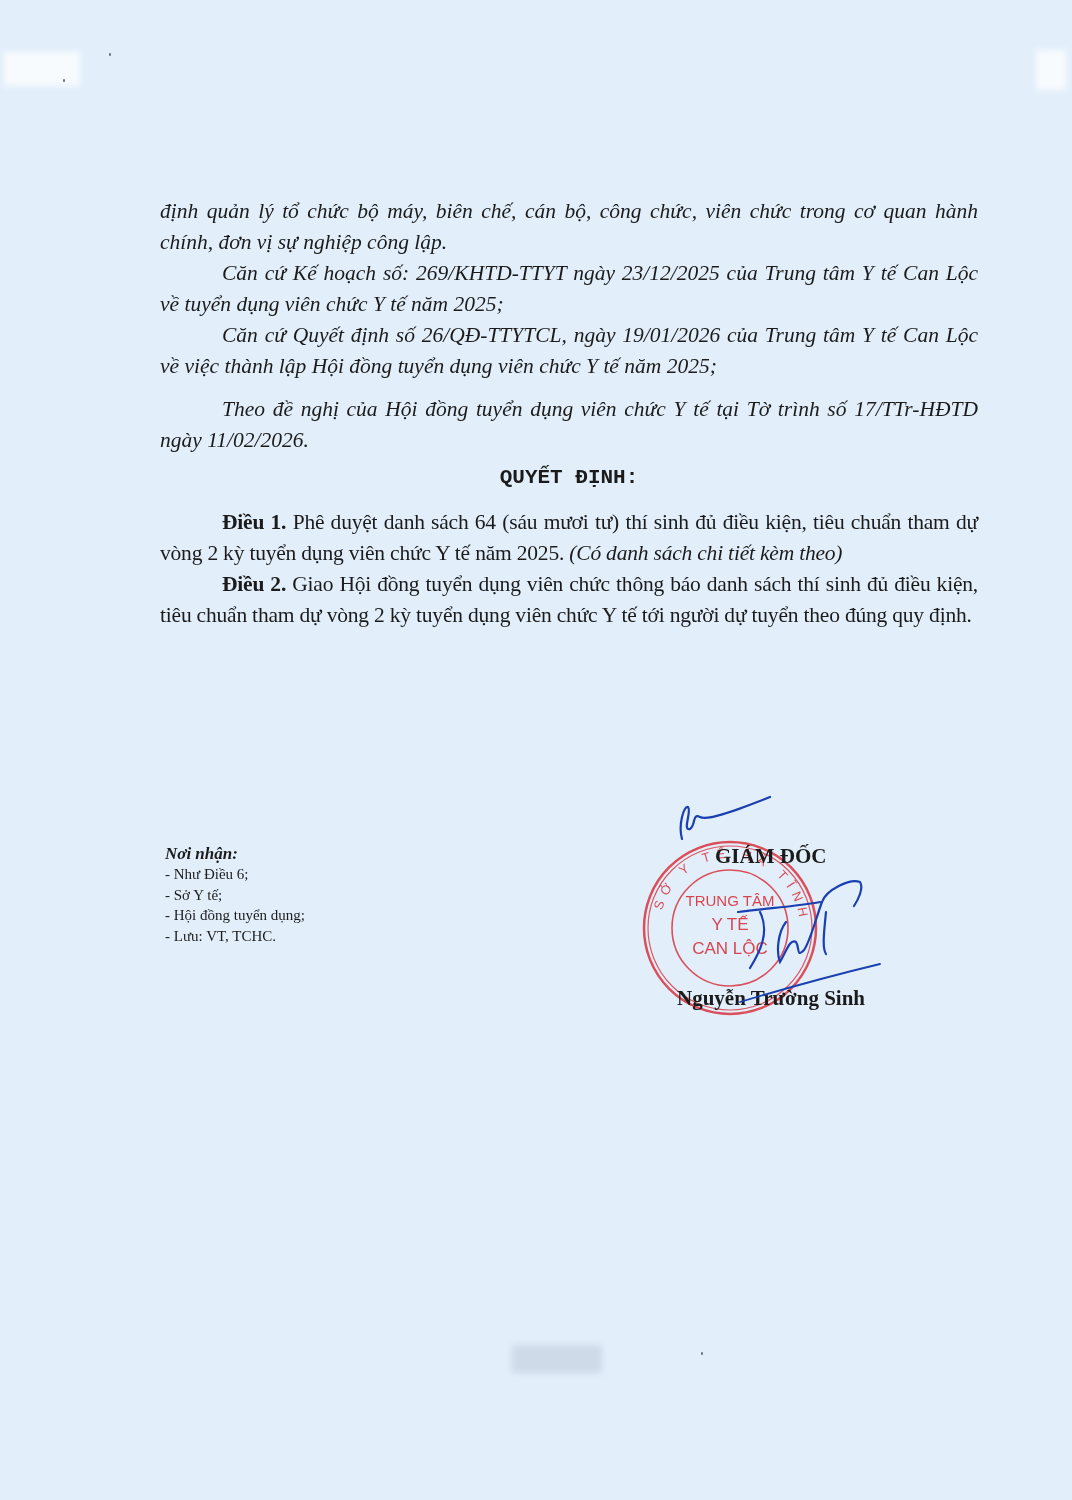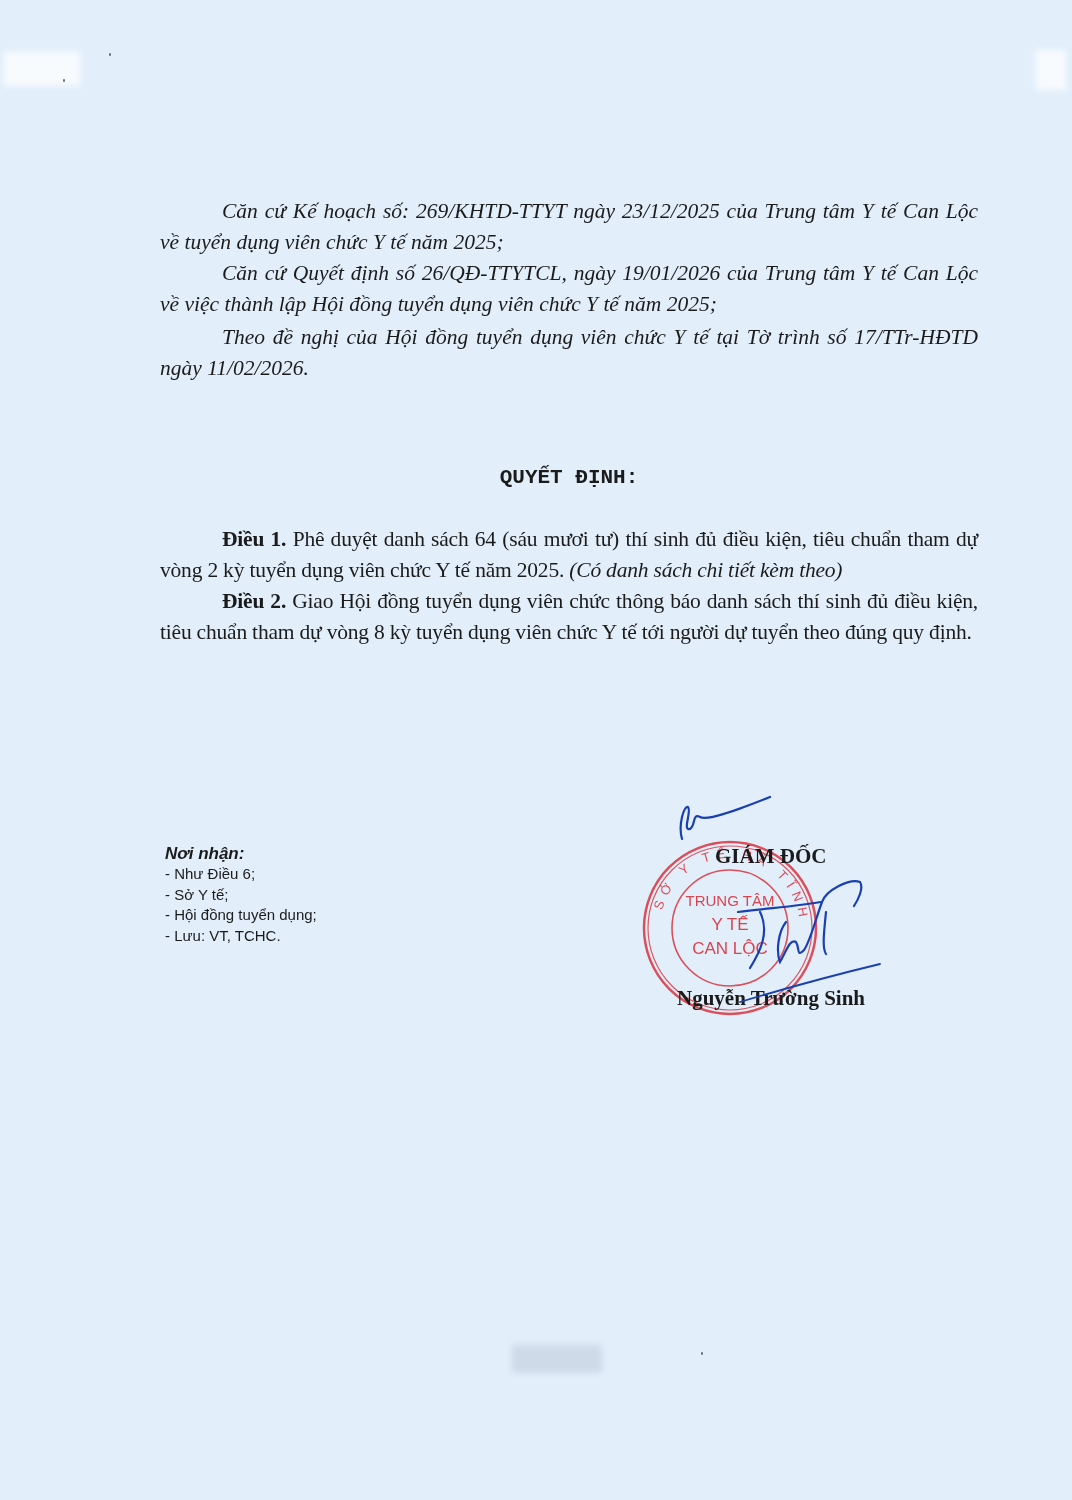--- a/index.html
+++ b/index.html
@@ -19,21 +19,21 @@
   .para { margin: 0; text-align: justify; }
   .indent { text-indent: 62px; }
   .italic { font-style: italic; }
   .cond { letter-spacing: -0.2px; }
   .heading {
     text-align: center; font-weight: bold; font-size: 21px;
     margin: 0; position: absolute; left: 160px; width: 818px; top: 466px; font-family: Liberation Mono, monospace;
   }
   .b { font-weight: bold; }
 
-  .recipients { position: absolute; left: 165px; top: 843px; font-family: Liberation Sans, sans-serif; }
+  .recipients { position: absolute; left: 165px; top: 843px; font-family: Liberation Serif, serif; }
   .recipients .title { font-weight: bold; font-style: italic; font-size: 17px; line-height: 21px; }
   .recipients .item { font-size: 15px; line-height: 20.5px; }
 
   .sign-title { position: absolute; left: 715px; top: 844px; font-weight: bold; font-size: 21px; }
   .sign-name { position: absolute; left: 670px; top: 986px; font-weight: bold; font-size: 21px; margin-left: 7px; }
 
   .stamp { position: absolute; left: 640px; top: 838px; width: 180px; height: 180px; }
   .sig { position: absolute; pointer-events: none; }
 </style>
 </head>
@@ -42,30 +42,31 @@
 <div class="page">
 
   <div class="scan-noise" style="left:4px;top:52px;width:76px;height:34px;"></div>
   <div class="scan-noise" style="left:1036px;top:50px;width:30px;height:40px;"></div>
   <div class="scan-noise" style="left:512px;top:1345px;width:90px;height:28px;background:rgba(170,180,195,0.35);"></div>
   <div class="speck" style="left:109px;top:53px;"></div>
   <div class="speck" style="left:63px;top:79px;"></div>
   <div class="speck" style="left:701px;top:1352px;"></div>
 
   <div class="body-text" style="top:196px;">
+    <p class="para italic">định quản lý tổ chức bộ máy, biên chế, cán bộ, công chức, viên chức trong cơ quan hành chính, đơn vị sự nghiệp công lập.</p>
     <p class="para italic indent">Căn cứ Kế hoạch số: 269/KHTD-TTYT ngày 23/12/2025 của Trung tâm Y tế Can Lộc về tuyển dụng viên chức Y tế năm 2025;</p>
     <p class="para italic indent">Căn cứ Quyết định số 26/QĐ-TTYTCL, ngày 19/01/2026 của Trung tâm Y tế Can Lộc về việc thành lập Hội đồng tuyển dụng viên chức Y tế năm 2025;</p>
-    <p class="para italic indent" style="margin-top:2px;">Theo đề nghị của Hội đồng tuyển dụng viên chức Y tế tại Tờ trình số 17/TTr-HĐTD ngày 11/02/2026.</p>
+    <p class="para italic indent" style="margin-top:12px;">Theo đề nghị của Hội đồng tuyển dụng viên chức Y tế tại Tờ trình số 17/TTr-HĐTD ngày 11/02/2026.</p>
   </div>
 
   <p class="heading">QUYẾT ĐỊNH:</p>
 
-  <div class="body-text" style="top:507px;margin-top:17px;">
+  <div class="body-text" style="top:507px;">
     <p class="para indent cond"><span class="b">Điều 1.</span><span> Phê duyệt danh sách 64 (sáu mươi tư) thí sinh đủ điều kiện, tiêu chuẩn tham dự vòng 2 kỳ tuyển dụng viên chức Y tế năm 2025. </span><span class="italic">(Có danh sách chi tiết kèm theo)</span></p>
-    <p class="para indent cond"><span class="b">Điều 2.</span><span> Giao Hội đồng tuyển dụng viên chức thông báo danh sách thí sinh đủ điều kiện, tiêu chuẩn tham dự vòng 8 kỳ tuyển dụng viên chức Y tế tới người dự tuyển theo đúng quy định.</span></p>
+    <p class="para indent cond"><span class="b">Điều 2.</span><span> Giao Hội đồng tuyển dụng viên chức thông báo danh sách thí sinh đủ điều kiện, tiêu chuẩn tham dự vòng 2 kỳ tuyển dụng viên chức Y tế tới người dự tuyển theo đúng quy định.</span></p>
   </div>
 
   <div class="recipients">
     <div class="title">Nơi nhận:</div>
     <div class="item">- Như Điều 6;</div>
     <div class="item">- Sở Y tế;</div>
     <div class="item">- Hội đồng tuyển dụng;</div>
     <div class="item">- Lưu: VT, TCHC.</div>
   </div>
 

